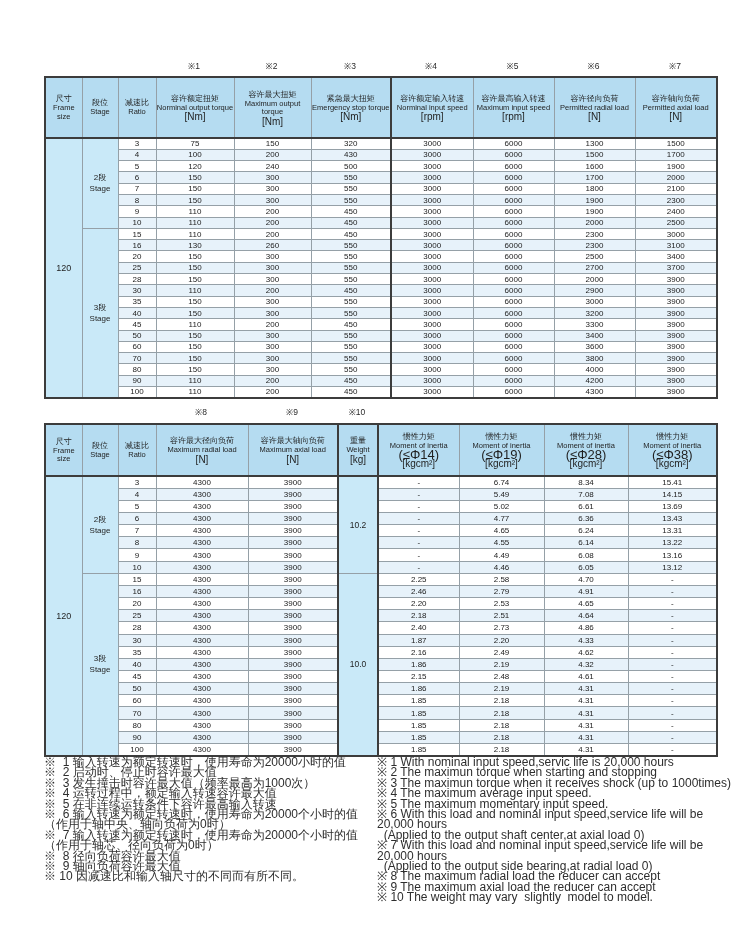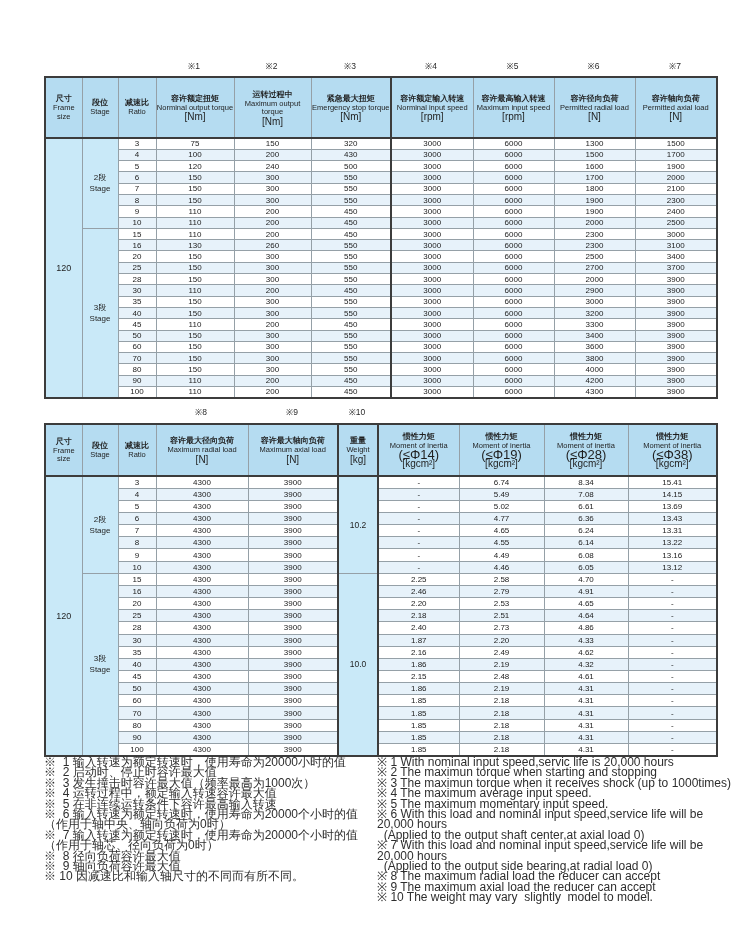--- a/index.html
+++ b/index.html
@@ -11,21 +11,21 @@
         font-family:"Liberation Sans",sans-serif;color:var(--text);}
   .title{position:absolute;left:45px;top:36px;font-family:"DejaVu Serif",serif;
          font-weight:bold;font-size:29px;letter-spacing:1px;color:#141414;}
   .refrow{position:absolute;left:44px;display:flex;font-size:8.5px;color:#2a2a2a;}
   .refrow span{display:inline-block;text-align:center;}
   table{position:absolute;left:44px;border-collapse:collapse;table-layout:fixed;
         border:2px solid var(--border-dark);background:#fff;}
   td,th{border:1px solid var(--border-light);padding:0;text-align:center;
         vertical-align:middle;overflow:hidden;}
   th{background:var(--header-bg);border-bottom:2px solid var(--border-dark);font-weight:normal;}
-  .hzh{font-size:8px;font-weight:bold;line-height:10px;}
+  .hzh{font-size:8px;font-weight:normal;line-height:10px;}
   .hen{font-size:7.5px;line-height:8.5px;}
   .hsub{font-size:13px;line-height:8.5px;}
   .hunit{font-size:10px;line-height:9px;}
   td.dat{font-size:8px;color:#222;background:#fff;}
   td.dat.alt{background:var(--row-alt-bg);}
   td.mg{background:var(--merged-bg);font-size:8.5px;}
   td.frame{font-size:9px;}
   .stg{font-size:8px;line-height:11px;}
   .sepL{border-left:2px solid var(--border-dark);margin-top:28px;}
   #t1 tbody tr{height:11.3px;}
@@ -76,21 +76,21 @@
           <th>
             <div class="hzh">减速比</div>
             <div class="hen">Ratio</div>
           </th>
           <th>
             <div class="hzh">容许额定扭矩</div>
             <div class="hen">Norminal output torque</div>
             <div class="hunit">[Nm]</div>
           </th>
           <th>
-            <div class="hzh">运转过程中</div>
+            <div class="hzh">容许最大扭矩</div>
             <div class="hen">Maximum output torque</div>
             <div class="hunit">[Nm]</div>
           </th>
           <th>
             <div class="hzh">紧急最大扭矩</div>
             <div class="hen">Emergency stop torque</div>
             <div class="hunit">[Nm]</div>
           </th>
           <th class="sepL">
             <div class="hzh">容许额定输入转速</div>

